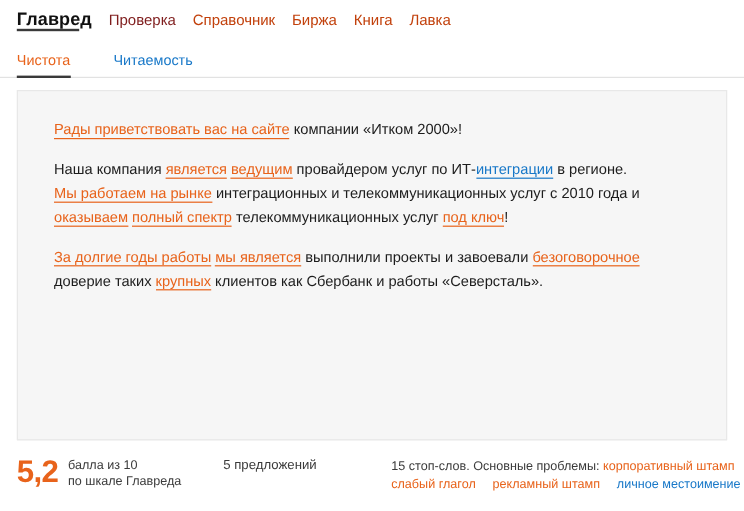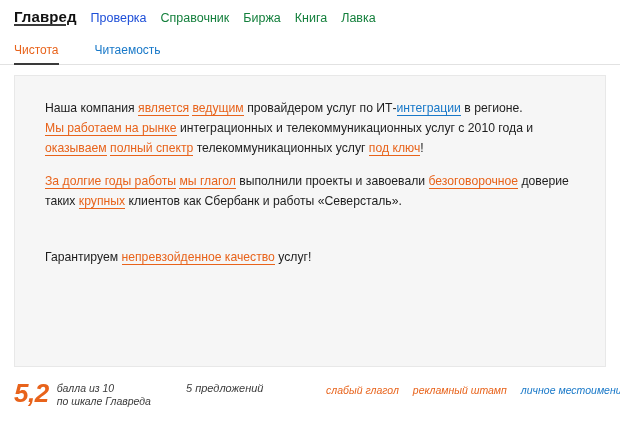--- a/index.html
+++ b/index.html
@@ -30,27 +30,27 @@
     gap: 14px;
   }
   .brand {
     font-size: 15px;
     font-weight: bold;
     color: #111111;
     letter-spacing: 0.1px;
   }
   .nav-item {
     font-size: 12.5px;
-    color: #15803d;
+    color: #c2410c;
     text-decoration: none;
     cursor: pointer;
     white-space: nowrap;
   }
   .nav-item.current {
-    color: #1d4ed8;
+    color: #7f1d1d;
     cursor: default;
   }
 
   
   .tabs {
     display: flex;
     gap: 36px;
     padding: 12px 14px 0 14px;
     border-bottom: 1px solid #e2e2e2;
     position: relative;
@@ -120,21 +120,20 @@
     color: #1878c8;
     border-bottom: 1px solid #1878c8;
   }
 
   
   .footer {
     display: flex;
     align-items: flex-start;
     padding: 14px 14px 0 14px;
     gap: 0;
-    font-style: italic;
   }
   .score-block {
     display: flex;
     align-items: flex-start;
     width: 172px;
     flex: 0 0 172px;
   }
   .score-number {
     font-size: 26px;
     font-weight: bold;
@@ -192,41 +191,45 @@
   </div>
 
   <div class="tabs">
     <div class="tab-underline-deco"></div>
     <div class="tab active">Чистота</div>
     <div class="tab">Читаемость</div>
   </div>
 
   <div class="editor-wrap">
     <div class="editor" id="editor-body">
+        <p><span class="m m-orange">Рады приветствовать вас на сайте</span><span> компании «Итком 2000»!</span></p>
         <p><span>Наша компания </span><span class="m m-orange">является</span><span> </span><span class="m m-orange">ведущим</span><span> провайдером услуг по ИТ-</span><span class="m m-blue">интеграции</span><span> в регионе. </span><span class="m m-orange">Мы работаем на рынке</span><span> интеграционных и телекоммуникационных услуг с 2010 года и </span><span class="m m-orange">оказываем</span><span> </span><span class="m m-orange">полный спектр</span><span> телекоммуникационных услуг </span><span class="m m-orange">под ключ</span><span>!</span></p>
-        <p class="gap"><span class="m m-orange">За долгие годы работы</span><span> </span><span class="m m-orange">мы глагол</span><span> выполнили проекты и завоевали </span><span class="m m-orange">безоговорочное</span><span> доверие таких </span><span class="m m-orange">крупных</span><span> клиентов как Сбербанк и работы «Северсталь».</span></p>
-        <p><span>Гарантируем </span><span class="m m-orange">непревзойденное качество</span><span> услуг!</span></p>
+        <p class="gap"><span class="m m-orange">За долгие годы работы</span><span> </span><span class="m m-orange">мы является</span><span> выполнили проекты и завоевали </span><span class="m m-orange">безоговорочное</span><span> доверие таких </span><span class="m m-orange">крупных</span><span> клиентов как Сбербанк и работы «Северсталь».</span></p>
       </div>
   </div>
 
   <div class="footer">
 
     <div class="score-block">
       <div class="score-number">5,2</div>
       <div class="score-text">
         <div>балла из 10</div>
         <div>по шкале Главреда</div>
       </div>
     </div>
 
     <div class="counts-block">
       <div>5 предложений</div>
     </div>
 
     <div class="stop-block">
+      <div>
+        <span>15 стоп-слов. Основные проблемы:</span>
+        <span class="stop-tag">корпоративный штамп</span>
+      </div>
       <div class="stop-row2">
         <span class="stop-tag">слабый глагол</span>
         <span class="stop-tag">рекламный штамп</span>
         <span class="stop-tag blue">личное местоимение</span>
       </div>
     </div>
 
   </div>
 
 </div>

